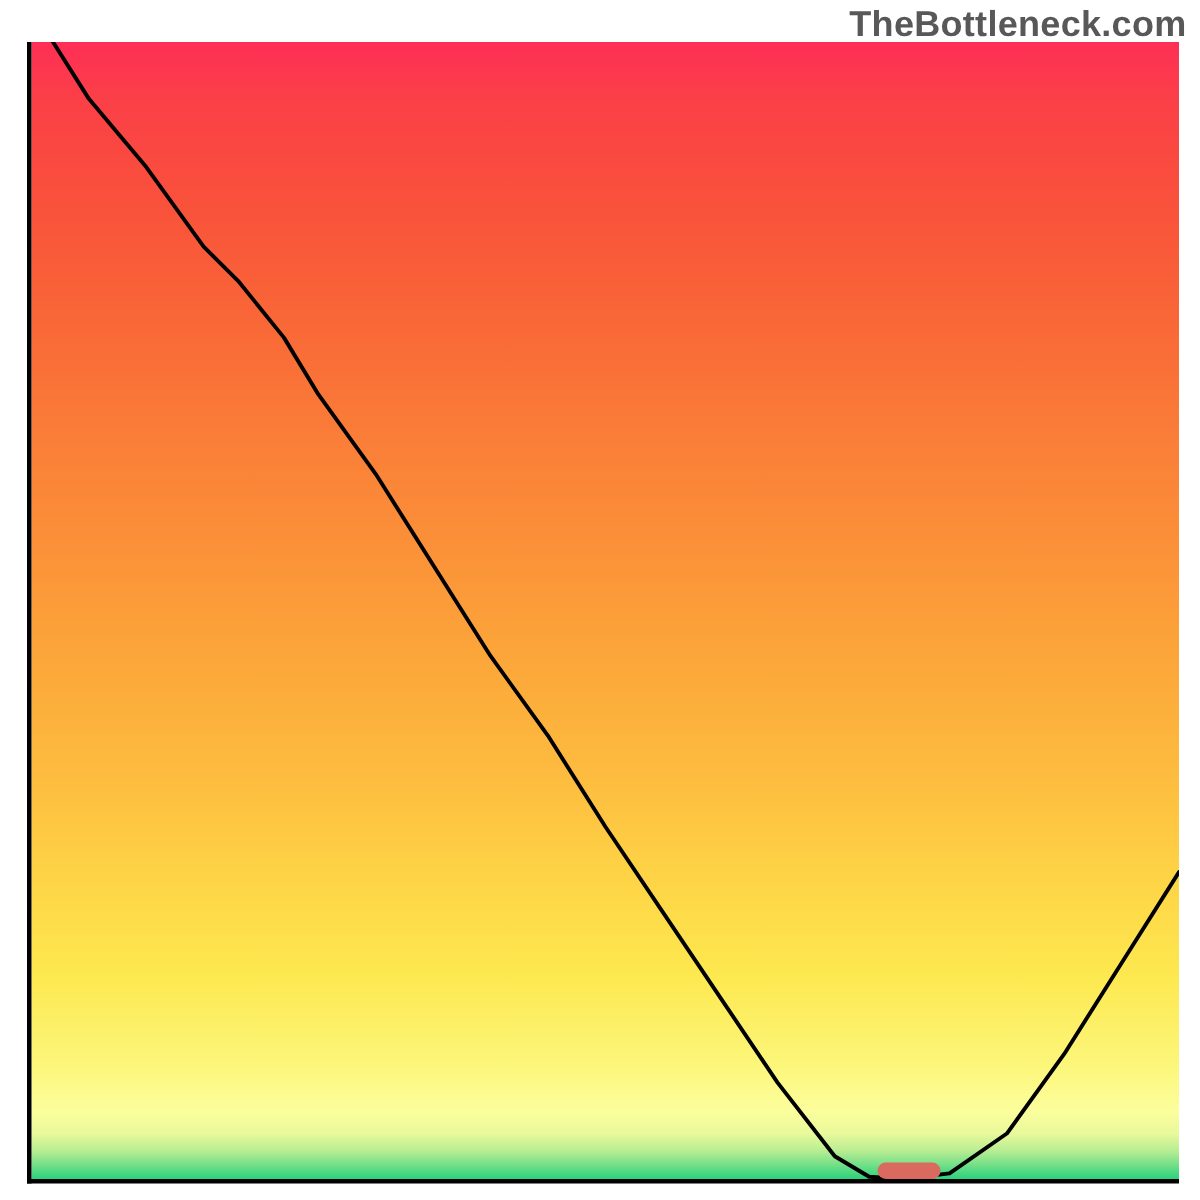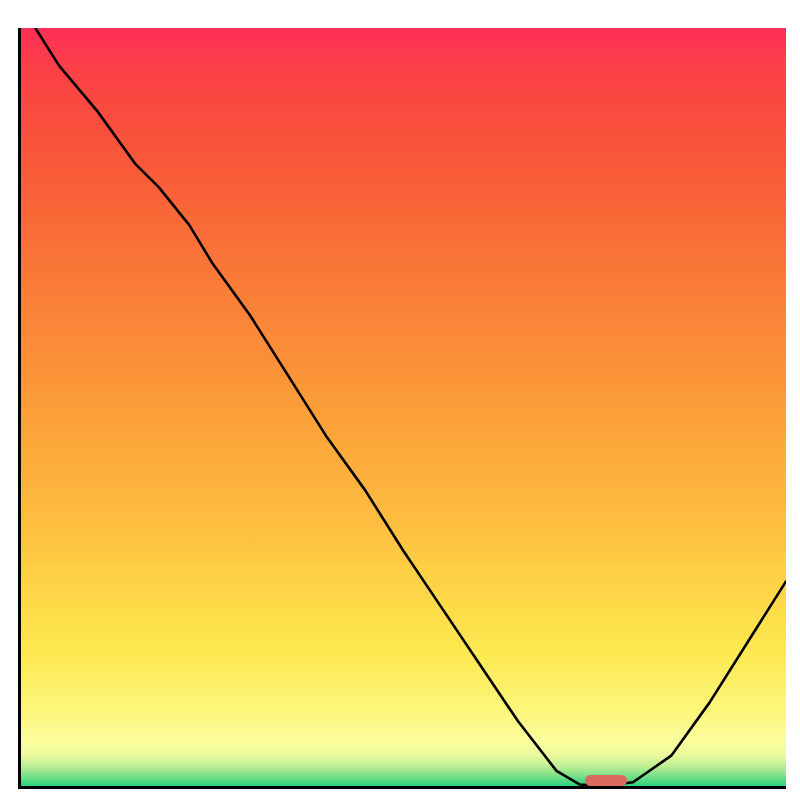--- a/index.html
+++ b/index.html
@@ -66,20 +66,21 @@
     width: 42px;
     height: 11px;
     border-radius: 6px;
     background: #da6a60;
   }
 </style>
 </head>
 <body>
 
 <div class="wrap">
+  <div class="watermark">TheBottleneck.com</div>
 
   <div class="plot-area">
     <svg class="curve" viewBox="0 0 765 758" preserveAspectRatio="none">
       <path d="M0.00 -22.74 L38.25 37.90 L76.50 83.38 L114.75 136.44 L137.70 159.18 L168.30 197.08 L191.25 234.98 L229.50 288.04 L267.75 348.68 L306.00 409.32 L344.25 462.38 L382.50 523.02 L420.75 579.87 L459.00 636.72 L497.25 693.57 L535.50 742.84 L558.45 756.48 L581.40 758.00 L612.00 754.21 L650.25 727.68 L688.50 674.62 L726.75 613.98 L765.00 553.34" id="curve-path" fill="none" stroke="#000" stroke-width="2.6" stroke-linejoin="round" stroke-linecap="round"></path>
     </svg>
     <div class="optimum" id="optimum-marker" style="left: 564.188px; top: 746.936px; width: 42.075px;"></div>
   </div>
 </div>
 
 </body></html>

